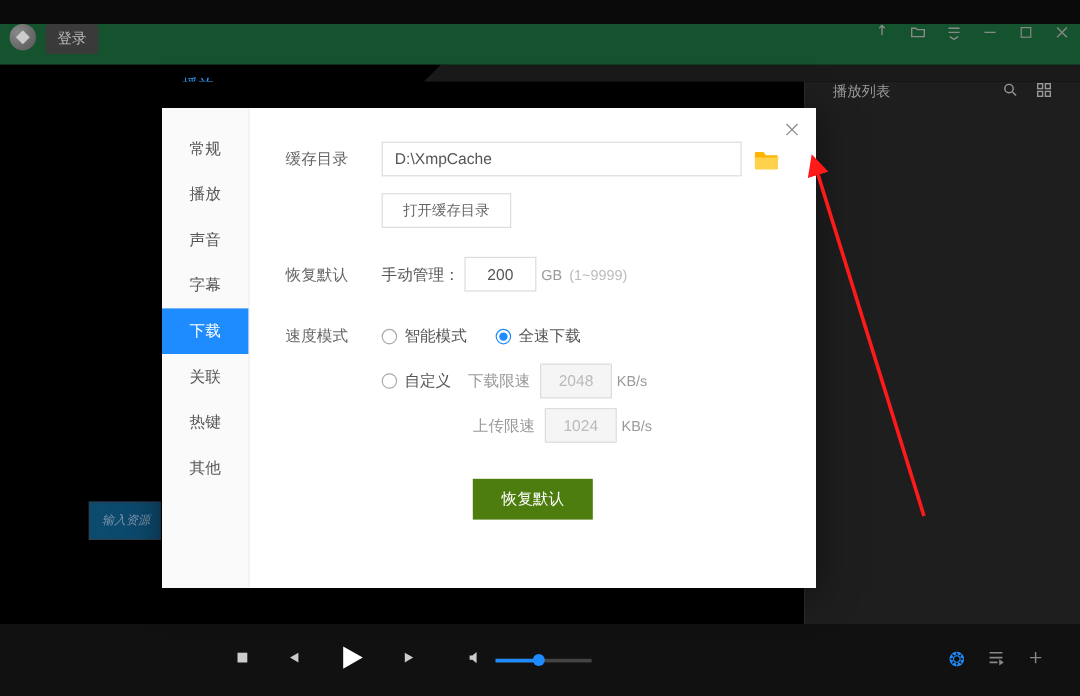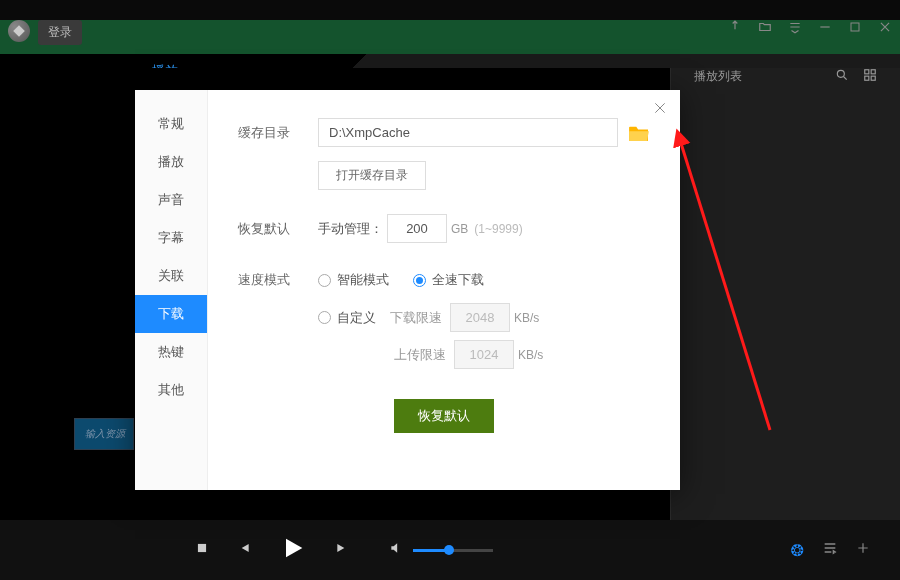--- a/index.html
+++ b/index.html
@@ -179,22 +179,22 @@
   <span class="dlg-close">
     <svg width="16" height="16" viewBox="0 0 24 24" stroke="#888" stroke-width="1.5">
         <path d="M5 5l14 14M19 5L5 19"></path>
       </svg>
   </span>
   <div class="dlg-nav">
     <div class="dlg-nav-item">常规</div>
     <div class="dlg-nav-item">播放</div>
     <div class="dlg-nav-item">声音</div>
     <div class="dlg-nav-item">字幕</div>
+    <div class="dlg-nav-item active">下载</div>
     <div class="dlg-nav-item">关联</div>
-    <div class="dlg-nav-item active">下载</div>
     <div class="dlg-nav-item">热键</div>
     <div class="dlg-nav-item">其他</div>
   </div>
   <div class="dlg-body">
 
     <div class="row">
       <span class="row-label">缓存目录</span>
       <input class="text-input path-input" value="D:\XmpCache" style="">
       <span class="folder-icon">
         <svg viewBox="0 0 24 20" width="22" height="18">

